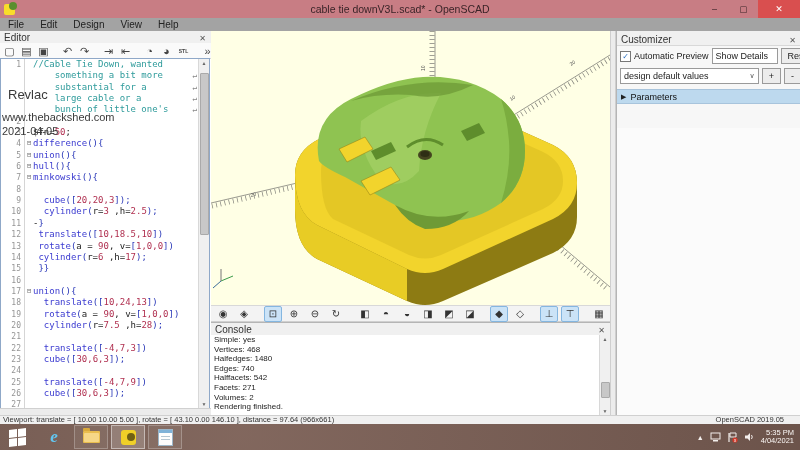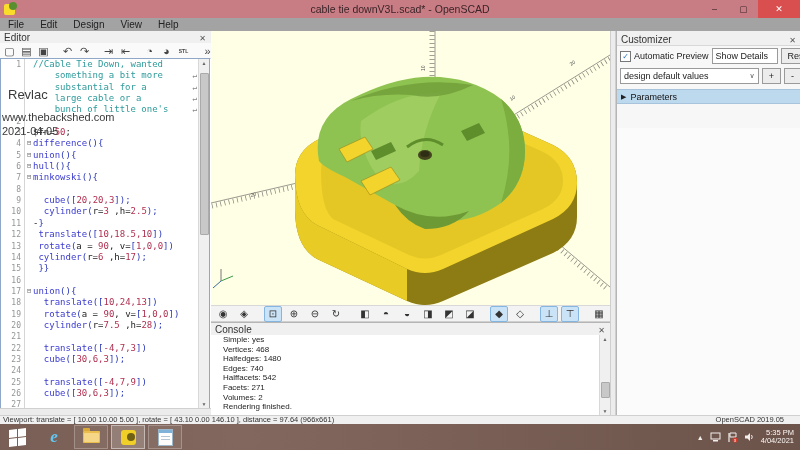--- a/index.html
+++ b/index.html
@@ -57,21 +57,21 @@
   .vptoolbar{left:211px;top:305px;width:399px;height:17px;background:#f3f3f3;border-top:1px solid #d8d8d8;
     border-bottom:1px solid #d0d0d0;display:flex;align-items:center;box-sizing:border-box;}
   .vp-btn{height:14px;min-width:16px;margin-left:3px;text-align:center;font-size:10px;line-height:14px;
     color:#333;border:1px solid transparent;border-radius:2px;}
   .vp-btn.sp{margin-left:11px;}
   .vp-btn.active{background:var(--c-accent,#cbe3f7);border-color:#84b6e0;}
 
   
   .console-panel{left:211px;top:322px;width:399px;height:93px;background:#fff;border-top:1px solid #b5b5b5;}
   .console-body{position:absolute;left:0;top:12px;right:0;bottom:0;background:#fff;overflow:hidden;}
-  .con-line{font-size:8px;line-height:9.6px;color:#222;padding-left:12px;white-space:pre;}
+  .con-line{font-size:8px;line-height:9.6px;color:#222;padding-left:3px;white-space:pre;}
 
   
   .customizer{left:616px;top:31px;width:184px;height:384px;background:#f7f7f7;border-left:1px solid #b5b5b5;}
   .cz-head{height:14px;}
   .cz-row{display:flex;align-items:center;padding:2px 3px;gap:3px;}
   .cz-check{width:9px;height:9px;border:1px solid #777;background:#fff;font-size:8px;line-height:9px;
     text-align:center;color:#2a6fc0;flex:none;}
   .cz-label{font-size:9px;color:#222;white-space:nowrap;}
   .cz-select{flex:1;background:#fff;border:1px solid #9a9a9a;font-size:9px;color:#222;height:14px;
     display:flex;align-items:center;padding:0 3px;white-space:nowrap;gap:41px;}

